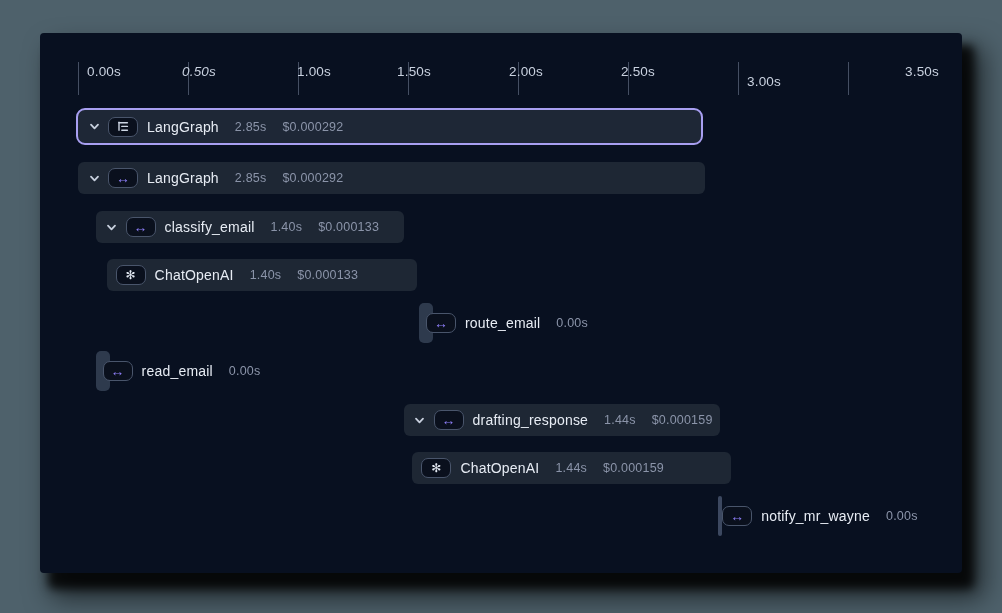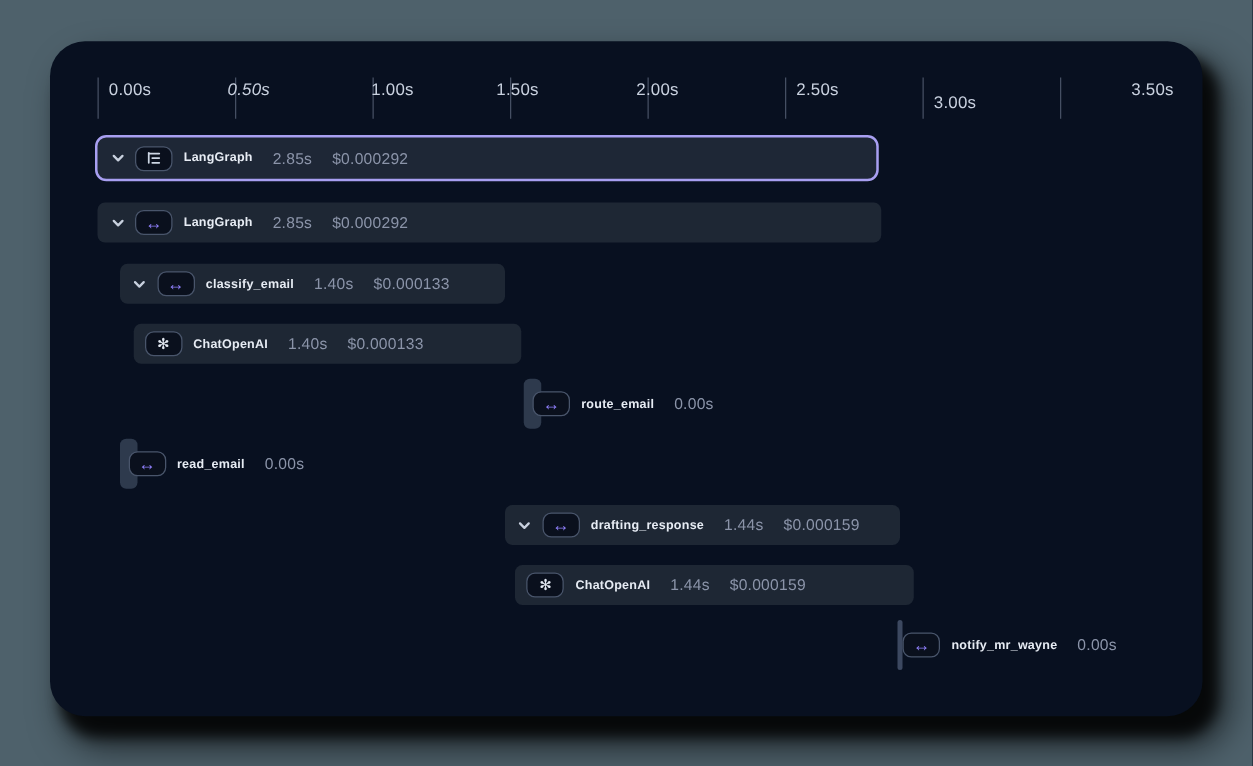--- a/index.html
+++ b/index.html
@@ -5,21 +5,21 @@
   html,body{margin:0;padding:0;}
   body{
     width:1002px;height:613px;overflow:hidden;
     background:var(--outer-bg,#4e616b);
     font-family:"Liberation Sans","DejaVu Sans",sans-serif;
     position:relative;
   }
   .panel{
     position:absolute;left:40px;top:33px;width:922px;height:540px;
     background:var(--panel-bg,#081020);
-    border-radius:28px;
+    border-radius:4px;
     box-shadow:10px 14px 10px 2px rgba(0,0,0,0.82), 16px 20px 26px 6px rgba(0,0,0,0.55);
   }
   
   .ruler{position:absolute;left:0;top:0;width:100%;height:70px;}
   .tick{position:absolute;top:29px;width:1px;height:33px;background:#454f63;}
   .tick-label{
     position:absolute;top:31px;margin-left:9px;white-space:nowrap;
     color:#c9d1df;font-size:13.5px;font-weight:500;letter-spacing:.2px;
   }
   
@@ -44,21 +44,21 @@
   }
   .pill{
     width:30px;height:20px;flex:0 0 auto;border-radius:7px;
     background:#0a101d;border:1.5px solid #49556b;box-sizing:border-box;
     display:flex;align-items:center;justify-content:center;
     position:relative;z-index:2;
   }
   .glyph-arrow{color:var(--icon-purple,#8d7ef7);font-size:14px;font-weight:700;line-height:1;margin-top:-1px;}
   .glyph-openai{color:#e3e9f2;font-size:12px;line-height:1;}
   .span-name{
-    color:var(--text-primary,#e7ecf4);font-size:10px;font-weight:700;
+    color:var(--text-primary,#e7ecf4);font-size:14px;font-weight:400;
     margin-left:9px;white-space:nowrap;letter-spacing:.2px;
   }
   .span-duration,.span-cost{
     color:var(--text-muted,#8b94a9);font-size:12.5px;font-weight:500;
     margin-left:16px;white-space:nowrap;letter-spacing:.2px;
   }
   .span-cost{}
 </style>
 </head>
 <body>
@@ -69,21 +69,21 @@
       <div class="tick-label" style="left: 38px;">0.00s</div>
       <div class="tick" style="left: 148px;"></div>
       <div class="tick-label" style="left: 133px; font-style: italic;">0.50s</div>
       <div class="tick" style="left: 258px;"></div>
       <div class="tick-label" style="left: 248px;">1.00s</div>
       <div class="tick" style="left: 368px;"></div>
       <div class="tick-label" style="left: 348px;">1.50s</div>
       <div class="tick" style="left: 478px;"></div>
       <div class="tick-label" style="left: 460px;">2.00s</div>
       <div class="tick" style="left: 588px;"></div>
-      <div class="tick-label" style="left: 588px;">2.50s</div>
+      <div class="tick-label" style="left: 572px;">2.50s</div>
       <div class="tick" style="left: 698px;"></div>
       <div class="tick-label" style="left: 698px; margin-top: 10px;">3.00s</div>
       <div class="tick" style="left: 808px;"></div>
       <div class="tick-label" style="left: 856px;">3.50s</div>
     </div>
   <div id="rows">
       <div class="row selected" style="top: 75px; left: 36px; width: 627px;">
         <span class="chevron">
           <svg width="13" height="13" viewBox="0 0 13 13">
             <path d="M3 4.7l3.5 3.6L10 4.7" fill="none" stroke="#c8d0de" stroke-width="1.8" stroke-linecap="round" stroke-linejoin="round"></path>

